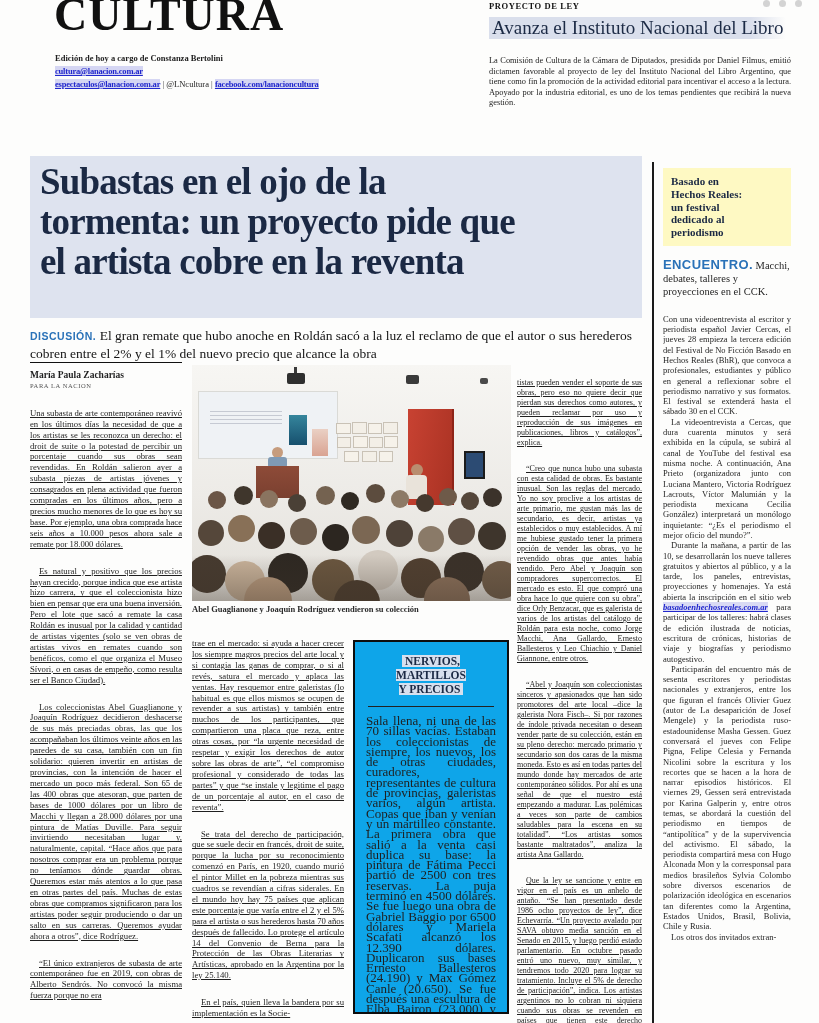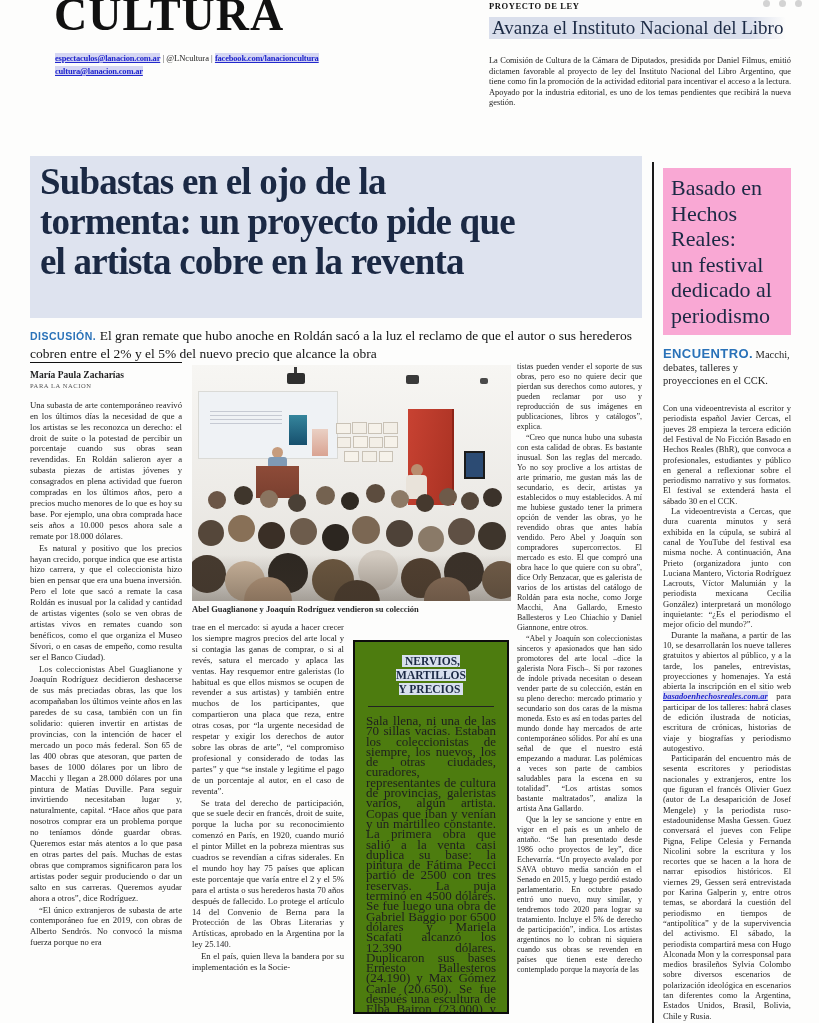--- a/index.html
+++ b/index.html
@@ -24,74 +24,75 @@
   .brief .body{font-size:8.4px;line-height:10.6px;text-align:justify;color:#222;}
 
   
   .hero{position:absolute;left:30px;top:156px;width:612px;height:162px;background:#dee3ef;padding:6px 10px;box-sizing:border-box;}
   .hero h1{margin:0;font-size:37px;line-height:1.08;font-weight:bold;color:#1b2944;letter-spacing:-0.8px;white-space:pre-line;}
   .deck{position:absolute;left:30px;top:327px;width:614px;font-size:13.5px;line-height:17px;color:#141414;}
   .deck .kicker{color:#2a72b8;font-weight:bold;font-family:"Liberation Sans",sans-serif;font-size:10.5px;letter-spacing:.5px;}
 
   
   .col{position:absolute;overflow:hidden;text-align:justify;}
-  .col p{margin:0 0 1px 0;}
+  .col p{margin:16px 0 1px 0;text-decoration:underline;}
   .col p + p{text-indent:9px;}
   #col1{left:30px;top:362px;width:152px;height:661px;font-size:8.7px;line-height:10.9px;}
   #col1 .rule{border-top:1.5px solid #111;margin-bottom:7px;}
   #col1 .byline{font-weight:bold;font-size:9.5px;text-align:left;}
   #col1 .byline-org{font-size:6.5px;letter-spacing:.6px;color:#555;margin-bottom:8px;text-align:left;}
   #col2{left:192px;top:622px;width:152px;height:401px;font-size:8.7px;line-height:10.9px;}
   #col4{left:517px;top:362px;width:125px;height:661px;font-size:8px;line-height:10px;}
 
   
   .photo{position:absolute;left:192px;top:365px;width:319px;height:236px;background:linear-gradient(#f7f6f3 0%,#edebe7 55%,#e3e0da 100%);overflow:hidden;}
   .photo i{position:absolute;display:block;}
   .photo .h{border-radius:50%;}
   .photo::after{content:"";position:absolute;left:0;right:0;bottom:0;height:46px;background:linear-gradient(rgba(60,50,40,0),rgba(60,50,40,.38));}
   .caption{position:absolute;left:192px;top:604px;width:319px;font-size:8.5px;font-weight:bold;color:#2b2b2b;}
 
   
-  .box{position:absolute;left:353px;top:640px;width:156px;height:374px;border:2px solid #0d0d0d;box-sizing:border-box;padding:12px 11px 8px 11px;background:#4d7c0f;overflow:hidden;}
+  .box{position:absolute;left:353px;top:640px;width:156px;height:374px;border:2px solid #0d0d0d;box-sizing:border-box;padding:12px 11px 8px 11px;background:#0ea5e9;overflow:hidden;}
   .box .box-title{text-align:center;font-weight:bold;font-size:11.5px;line-height:14px;color:#1b2944;white-space:pre-line;}
   .box .box-title span{background:#d8e0ee;padding:0 3px;}
   .box .box-rule{border-top:1.5px solid #222;margin:10px 2px 9px 2px;}
   .box .box-body{font-size:13px;line-height:10.3px;text-align:justify;}
   .box .box-body p{margin:0;}
 
   
   .divider-v{position:absolute;left:652px;top:162px;width:1.5px;height:861px;background:#1a1a1a;}
   .sidebar{position:absolute;left:663px;top:168px;width:128px;height:855px;overflow:hidden;}
-  .sb-head{background:#f9a8d4;padding:7px 8px;font-size:22px;line-height:1.16;font-weight:normal;color:#1b2944;white-space:pre-line;}
+  .sb-head{background:#fef9c3;padding:7px 8px;font-size:11px;line-height:1.16;font-weight:bold;color:#1b2944;white-space:pre-line;}
   .sb-kicker-row{margin:12px 0 2px 0;font-size:10.5px;line-height:13px;}
   .sb-kicker{color:#2a72b8;font-weight:bold;font-family:"Liberation Sans",sans-serif;font-size:13px;letter-spacing:.4px;}
   .sb-body{margin-top:16px;font-size:8.5px;line-height:10.3px;text-align:justify;}
   .sb-body p{margin:0;}
   .sb-body .plist p + p{text-indent:8px;}
   .sb-body .indent{text-indent:8px;}
   .sb-body .indent-all p{text-indent:8px;}
   .sb-link{color:#2228cc;font-style:italic;text-decoration:underline;background:rgba(34,40,204,.16);font-weight:bold;}
 </style>
 </head>
 <body>
 
 <div id="page">
 
   <div class="section-title">CULTURA</div>
   <div class="edition">
+    <div class="note">Edición de hoy a cargo de Constanza Bertolini</div>
+    <div>
+      <span class="lnk">cultura@lanacion.com.ar</span>
+    </div>
     <div>
       <span class="lnk">espectaculos@lanacion.com.ar</span>
       <span class="sep">|</span>
       <span>@LNcultura</span>
       <span class="sep">|</span>
       <span class="lnk">facebook.com/lanacioncultura</span>
     </div>
-    <div>
-      <span class="lnk">cultura@lanacion.com.ar</span>
-    </div>
   </div>
 
   <div class="corner-dots">
       <i></i>
       <i></i>
       <i></i>
     </div>
 
   <div class="brief">
     <div class="kicker">PROYECTO DE LEY</div>
@@ -99,21 +100,21 @@
     <div class="body">La Comisión de Cultura de la Cámara de Diputados, presidida por Daniel Filmus, emitió dictamen favorable al proyecto de ley del Instituto Nacional del Libro Argentino, que tiene como fin la promoción de la actividad editorial para incentivar el acceso a la lectura. Apoyado por la industria editorial, es uno de los temas pendientes que recibirá la nueva gestión.</div>
   </div>
 
   <div class="hero">
     <h1>Subastas en el ojo de la
 tormenta: un proyecto pide que
 el artista cobre en la reventa</h1>
   </div>
   <div class="deck">
     <span class="kicker">DISCUSIÓN.</span>
-    <span>El gran remate que hubo anoche en Roldán sacó a la luz el reclamo de que el autor o sus herederos cobren entre el 2% y el 5% del nuevo precio que alcance la obra</span>
+    <span>El gran remate que hubo anoche en Roldán sacó a la luz el reclamo de que el autor o sus herederos cobren entre el 2% y el 1% del nuevo precio que alcance la obra</span>
   </div>
 
   <div class="col" id="col1">
     <div class="rule"></div>
     <div class="byline">María Paula Zacharías</div>
     <div class="byline-org">PARA LA NACION</div>
     <div>
         <p>Una subasta de arte contemporáneo reavivó en los últimos días la necesidad de que a los artistas se les reconozca un derecho: el droit de suite o la potestad de percibir un porcentaje cuando sus obras sean revendidas. En Roldán salieron ayer a subasta piezas de artistas jóvenes y consagrados en plena actividad que fueron compradas en los últimos años, pero a precios mucho menores de lo que es hoy su base. Por ejemplo, una obra comprada hace seis años a 10.000 pesos ahora sale a remate por 18.000 dólares.</p>
         <p>Es natural y positivo que los precios hayan crecido, porque indica que ese artista hizo carrera, y que el coleccionista hizo bien en pensar que era una buena inversión. Pero el lote que sacó a remate la casa Roldán es inusual por la calidad y cantidad de artistas vigentes (solo se ven obras de artistas vivos en remates cuando son benéficos, como el que organiza el Museo Sívori, o en casas de empeño, como resulta ser el Banco Ciudad).</p>
         <p>Los coleccionistas Abel Guaglianone y Joaquín Rodríguez decidieron deshacerse de sus más preciadas obras, las que los acompañaban los últimos veinte años en las paredes de su casa, también con un fin solidario: quieren invertir en artistas de provincias, con la intención de hacer el mercado un poco más federal. Son 65 de las 400 obras que atesoran, que parten de bases de 1000 dólares por un libro de Macchi y llegan a 28.000 dólares por una pintura de Matías Duville. Para seguir invirtiendo necesitaban lugar y, naturalmente, capital. “Hace años que para nosotros comprar era un problema porque no teníamos dónde guardar obras. Queremos estar más atentos a lo que pasa en otras partes del país. Muchas de estas obras que compramos significaron para los artistas poder seguir produciendo o dar un salto en sus carreras. Queremos ayudar ahora a otros”, dice Rodríguez.</p>

